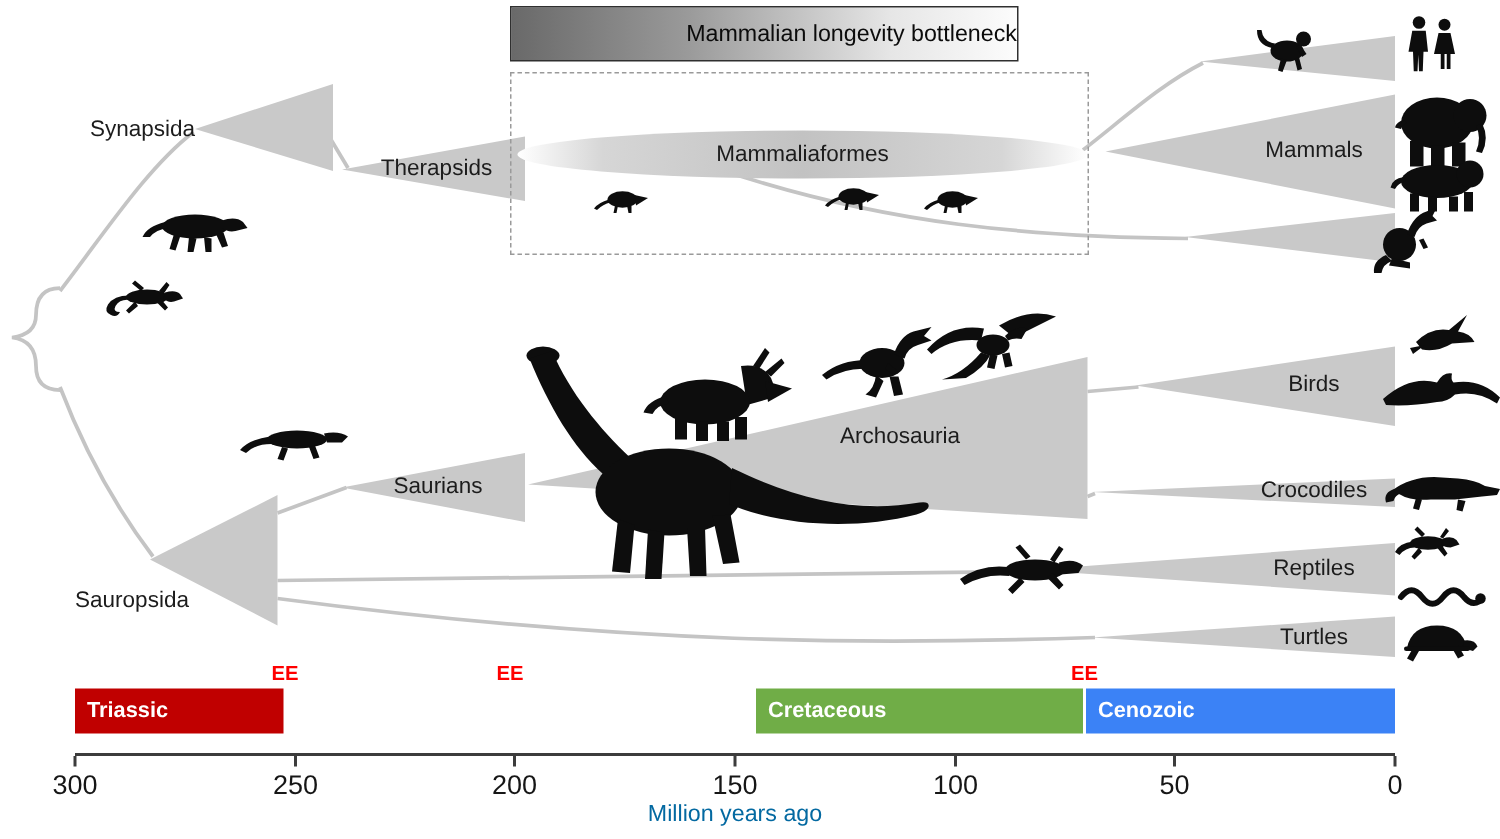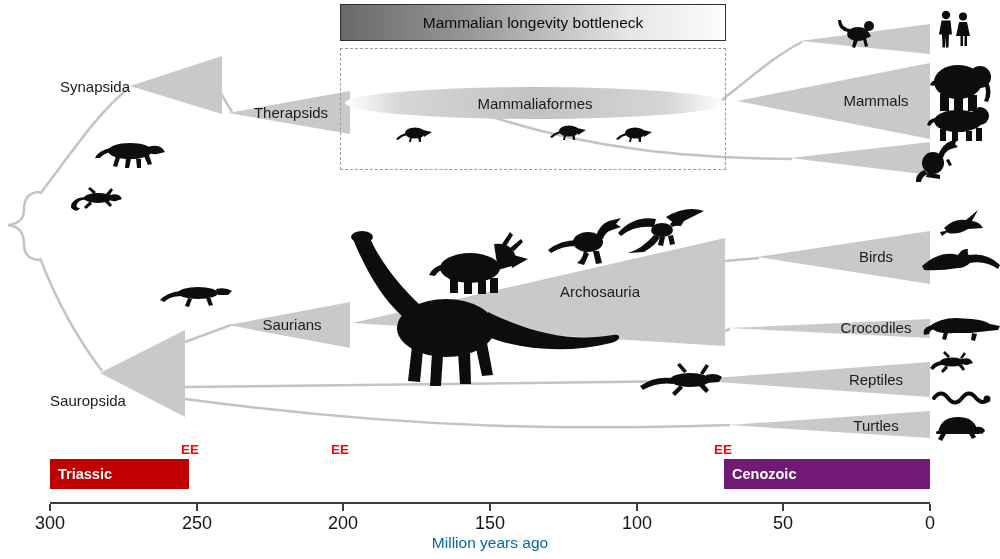--- a/index.html
+++ b/index.html
@@ -1,23 +1,23 @@
 <!DOCTYPE html>
 <html><head>
 <meta charset="utf-8">
 <style>
   *{margin:0;padding:0;box-sizing:border-box}
   body{background:#fff}
   #figure{position:relative;width:1000px;height:559px;background:#fff;
           font-family:"Liberation Sans",sans-serif;overflow:hidden}
   #tree-svg{position:absolute;left:0;top:0}
-  .banner{position:absolute;left:340px;top:4px;width:386px;height:37px;
+  .banner{position:absolute;left:340px;top:4px;width:339px;height:37px;
           border:1px solid #2f2f2f;
           background:linear-gradient(90deg,#696969 0%,#9a9a9a 35%,#e6e6e6 75%,#fcfcfc 100%);
-          display:flex;align-items:center;justify-content:center;
+          display:flex;align-items:center;justify-content:flex-end;
           font-size:15.5px;color:#0b0b0b}
   .dashed-box{position:absolute;left:340px;top:48px;width:386px;height:122px;
           border:1.5px dashed #9a9a9a}
   .clade{position:absolute;transform:translate(-50%,-50%);font-size:15px;
           color:#1c1c1c;white-space:nowrap}
   .ee{position:absolute;transform:translate(-50%,-50%);font-size:13.5px;font-weight:700}
   .period{position:absolute;top:459px;height:30px;display:flex;align-items:center;
           padding-left:8px;color:#fff;font-weight:700;font-size:14.5px;white-space:nowrap}
   .axis-line{position:absolute;left:50px;top:502px;width:880px;height:2px;background:#3c3c3c}
   .tick{position:absolute;top:504px;width:2px;height:7px;background:#3c3c3c;transform:translateX(-50%)}
@@ -261,21 +261,22 @@
   <div class="clade" style="left:876px;top:256px">Birds</div>
   <div class="clade" style="left:876px;top:327px">Crocodiles</div>
   <div class="clade" style="left:876px;top:379px">Reptiles</div>
   <div class="clade" style="left:876px;top:425px">Turtles</div>
 
   <span class="ee" style="left: 190px; top: 449px; color: rgb(255, 0, 0);">EE</span>
   <span class="ee" style="left: 340px; top: 449px; color: rgb(255, 0, 0);">EE</span>
   <span class="ee" style="left: 723px; top: 449px; color: rgb(255, 0, 0);">EE</span>
 
   <div class="period" style="left: 50px; width: 139px; background-color: rgb(192, 0, 0);">Triassic</div>
-  <div class="period" style="left: 724px; width: 206px; background-color: #701a75;">Cenozoic</div>
+  <div class="period" style="left: 504px; width: 218px; background-color: rgb(112, 173, 71);">Cretaceous</div>
+  <div class="period" style="left: 724px; width: 206px; background-color: #3b82f6;">Cenozoic</div>
 
   <div class="axis-line"></div>
   <div class="tick" style="left:50px"></div>
   <div class="tick" style="left:197px"></div>
   <div class="tick" style="left:343px"></div>
   <div class="tick" style="left:490px"></div>
   <div class="tick" style="left:637px"></div>
   <div class="tick" style="left:783px"></div>
   <div class="tick" style="left:930px"></div>
 

